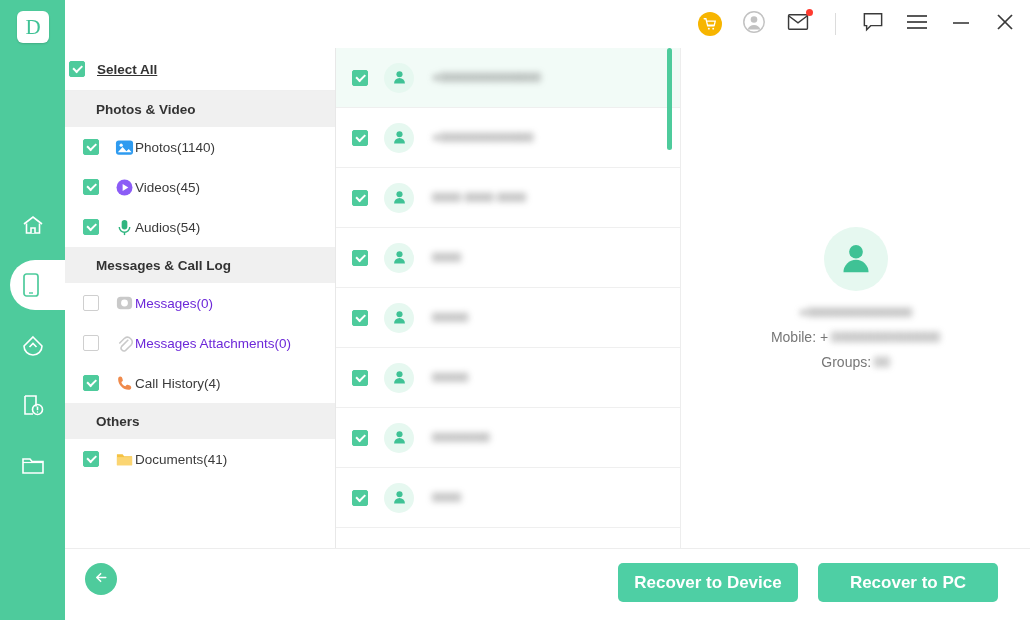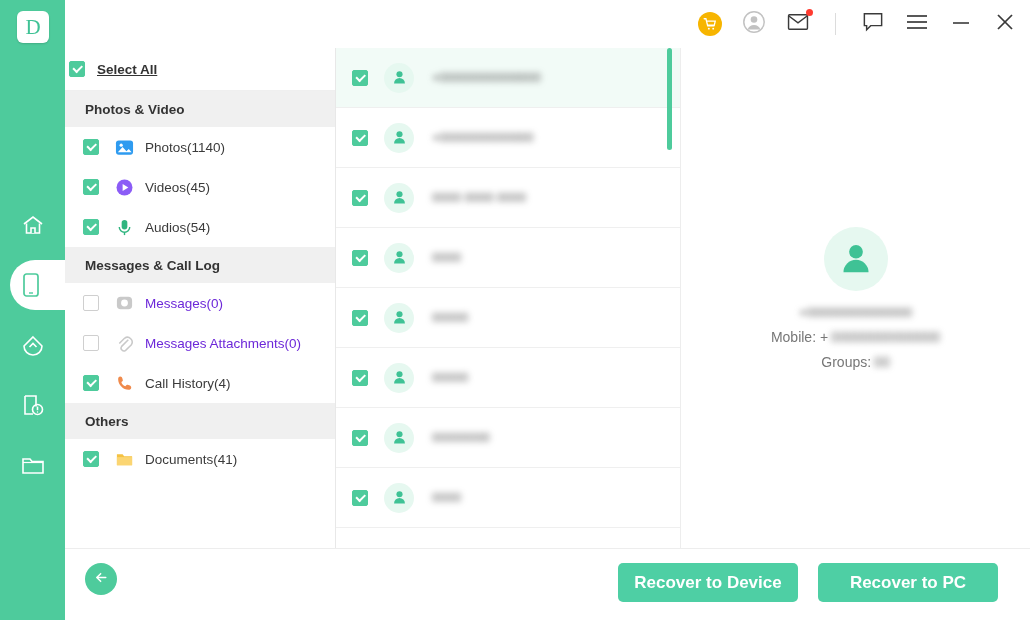--- a/index.html
+++ b/index.html
@@ -33,25 +33,25 @@
   .tb-btn{width:26px;height:26px;display:flex;align-items:center;justify-content:center;cursor:pointer;}
   .tb-sep{width:1px;height:22px;background:#dcdcdc;margin:0 6px;}
   .cart{width:24px;height:24px;border-radius:50%;background:#f7b500;display:flex;align-items:center;justify-content:center;}
   .maildot{position:absolute;right:-2px;top:-2px;width:7px;height:7px;border-radius:50%;background:#ff3b30;}
 
   
   .sidebar{position:absolute;left:65px;top:48px;width:270px;height:500px;background:#fff;
            border-right:1px solid #e8e8e8;overflow:hidden;}
   .selectall{height:42px;display:flex;align-items:center;padding-left:4px;border-bottom:1px solid #efefef;text-decoration:underline;}
   .selectall .lbl{font-size:13.5px;font-weight:bold;color:#333;margin-left:12px;}
-  .grp{height:36px;display:flex;align-items:center;padding-left:20px;background:#f0f0f0;
+  .grp{height:36px;display:flex;align-items:center;padding-left:31px;background:#f0f0f0;
        font-size:13.5px;font-weight:bold;color:#333;}
   .cat{height:40px;display:flex;align-items:center;padding-left:18px;cursor:pointer;}
   .cat.sel{background:#effaf5;}
-  .cat .cname{font-size:13.5px;color:#3b3b3b;margin-left:10px;}
+  .cat .cname{font-size:13.5px;color:#3b3b3b;}
   .cat.dis .cname{color:#6d28d9;}
   .cat .cico{width:22px;height:22px;margin-left:14px;display:flex;align-items:center;justify-content:center;}
 
   
   .cb{width:14px;height:14px;border-radius:2px;border:1px solid #cfcfcf;background:#fff;
       display:inline-flex;align-items:center;justify-content:center;flex:none;}
   .cb.on{background:#4ecb9c;border-color:#4ecb9c;}
   .cb.on:after{content:"";width:7px;height:3.5px;border-left:2px solid #fff;border-bottom:2px solid #fff;
       transform:rotate(-45deg);margin-top:-2px;}
 

